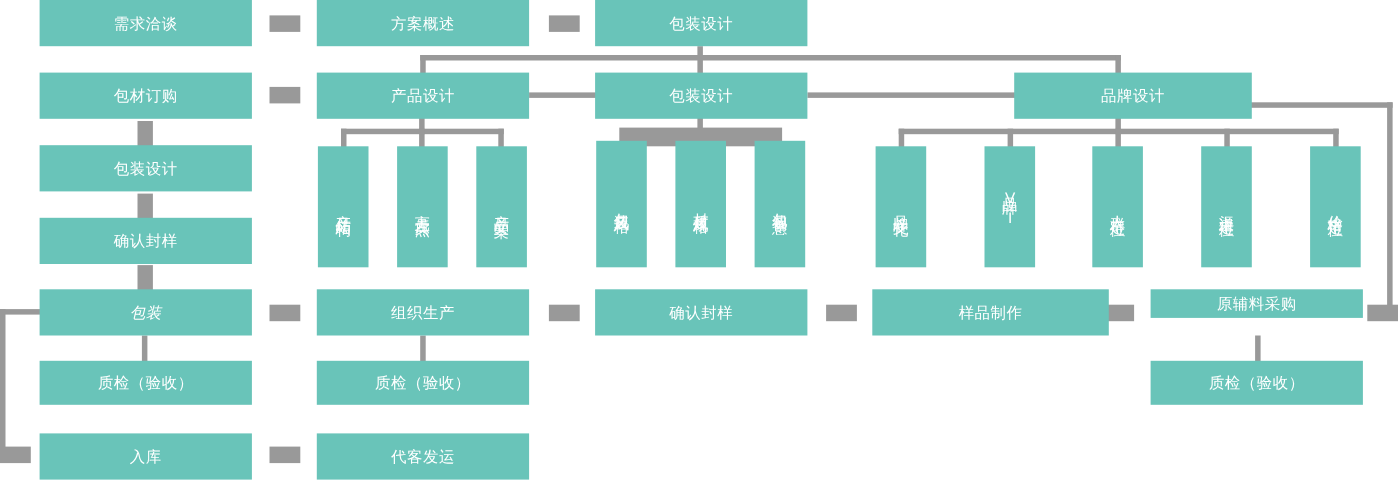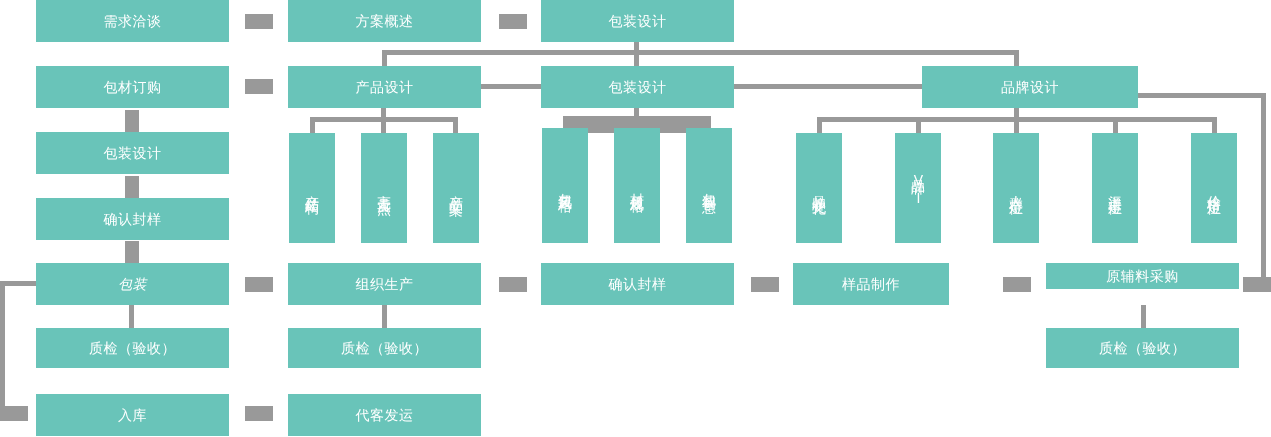--- a/index.html
+++ b/index.html
@@ -184,21 +184,21 @@
   <div class="node vert" style="left:1191px; top:133px; width:46px; height:110px;">
     <span>价格定位</span>
   </div>
 
   <div class="node" style="left:288px; top:263px; width:193px; height:42px;">
     <span>组织生产</span>
   </div>
   <div class="node" style="left:541px; top:263px; width:193px; height:42px;justify-content:center;">
     <span>确认封样</span>
   </div>
-  <div class="node" style="left:793px; top:263px; width:156px; height:42px;text-align:center;">
+  <div class="node" style="left:793px; top:263px; width:215px; height:42px;text-align:center;">
     <span>样品制作</span>
   </div>
   <div class="node" style="left:1046px; top:263px; width:193px; height:26px;">
     <span>原辅料采购</span>
   </div>
 
   <div class="node" style="left:288px; top:328px; width:193px; height:40px;">
     <span>质检（验收）</span>
   </div>
   <div class="node" style="left:1046px; top:328px; width:193px; height:40px;">

